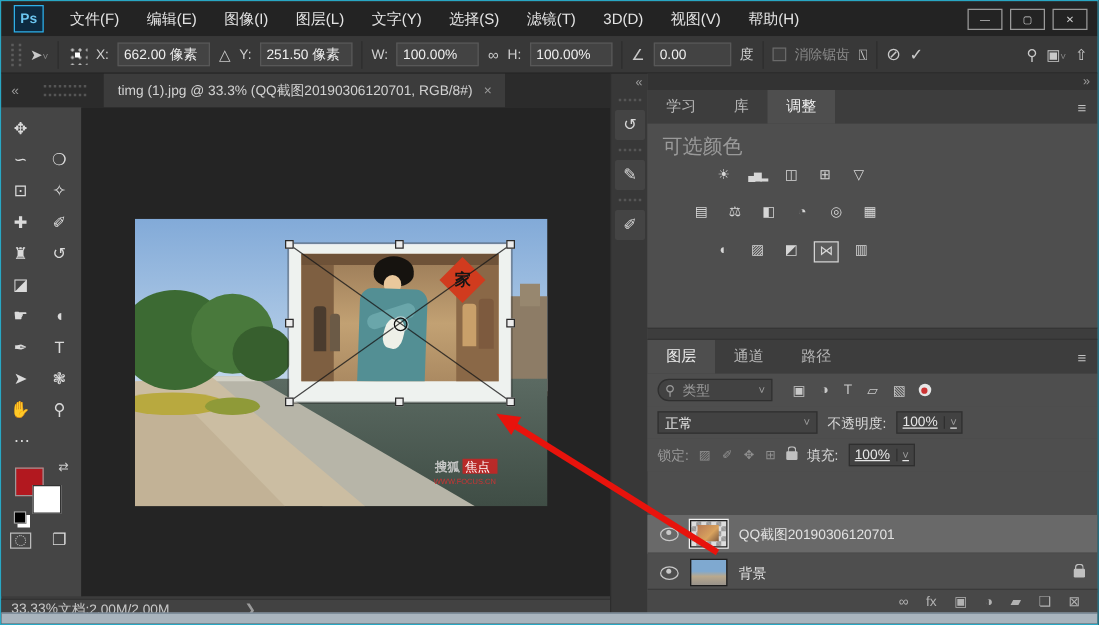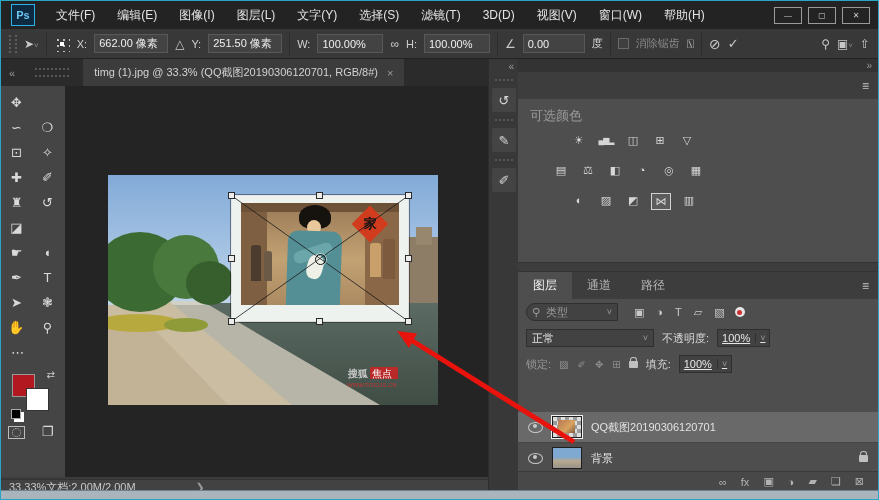--- a/index.html
+++ b/index.html
@@ -82,21 +82,21 @@
   .dockbtn{width:24px;height:24px;margin:7px auto;color:#d6d6d6;font-size:13px;display:flex;align-items:center;justify-content:center;background:#444;border-radius:2px;}
   .dockgrip{width:18px;margin:5px auto 0;border-top:2px dotted #565656;}
   
   #panels{left:517px;top:58px;right:0;bottom:8px;background:#4e4e4e;}
   #panelhead{height:13px;background:#333;display:flex;justify-content:flex-end;align-items:center;padding-right:6px;color:#9a9a9a;font-size:10px;}
   .tabsrow{height:27px;background:#3d3d3d;display:flex;align-items:center;}
   .ptab{padding:0 15px;line-height:27px;font-size:12px;color:#b5b5b5;}
   .ptab.active{background:#4e4e4e;color:#efefef;}
   .pmenu{margin-left:auto;margin-right:10px;color:#c4c4c4;font-size:12px;letter-spacing:-1px;}
   #adjcontent{position:relative;height:163px;background:#4e4e4e;}
-  #adjlabel{position:absolute;left:12px;top:8px;color:#9a9a9a;font-size:13px;}
+  #adjlabel{position:absolute;left:12px;top:8px;color:#9a9a9a;font-size:16px;}
   .adjrow{display:flex;gap:9px;position:absolute;}
   .adjic{width:18px;height:15px;line-height:15px;text-align:center;font-size:11px;color:#d6d6d6;}
   .adjic.lv{font-size:8px;letter-spacing:-1px;}
   .adjic.sel{border:1px solid #d2d2d2;background:#5c5c5c;}
   #gap1{height:8px;background:#3d3d3d;border-top:1px solid #333;border-bottom:1px solid #333;}
   .ctlrow{height:26px;display:flex;align-items:center;padding:0 8px;gap:8px;font-size:11px;background:#4e4e4e;}
   .selbox{height:18px;background:#424242;border:1px solid #2f2f2f;display:flex;align-items:center;
           padding:0 5px;gap:6px;color:#e6e6e6;box-sizing:border-box;}
   .selbox .dd{margin-left:auto;color:#9f9f9f;font-size:9px;}
   .valbox{height:18px;background:#424242;border:1px solid #2f2f2f;display:flex;align-items:center;
@@ -153,21 +153,20 @@
       <span class="menu-item">文字(Y)</span>
 
       <span class="menu-item">选择(S)</span>
 
       <span class="menu-item">滤镜(T)</span>
 
       <span class="menu-item">3D(D)</span>
 
       <span class="menu-item">视图(V)</span>
 
-      <span class="menu-item">窗口(W)</span>
 
       <span class="menu-item">帮助(H)</span>
     </div>
     <div id="winbtns">
       <div class="winbtn">—</div>
       <div class="winbtn">▢</div>
       <div class="winbtn">✕</div>
     </div>
   </div>
 
@@ -360,20 +359,27 @@
         </div>
     </div>
   </div>
 
   <div class="abs" id="panels">
     <div id="panelhead">
         <span>»</span>
       </div>
 
     <div class="tabsrow">
+      <span style="display:flex">
+        <span class="ptab">学习</span>
+
+        <span class="ptab">库</span>
+
+        <span class="ptab active">调整</span>
+      </span>
       <span class="pmenu">≡</span>
     </div>
     <div id="adjcontent">
       <div id="adjlabel">可选颜色</div>
       <div class="adjrow" style="left:52px;top:34px">
         <span class="adjic">☀</span>
 
         <span class="adjic lv">▄▆▂</span>
 
         <span class="adjic">◫</span>

